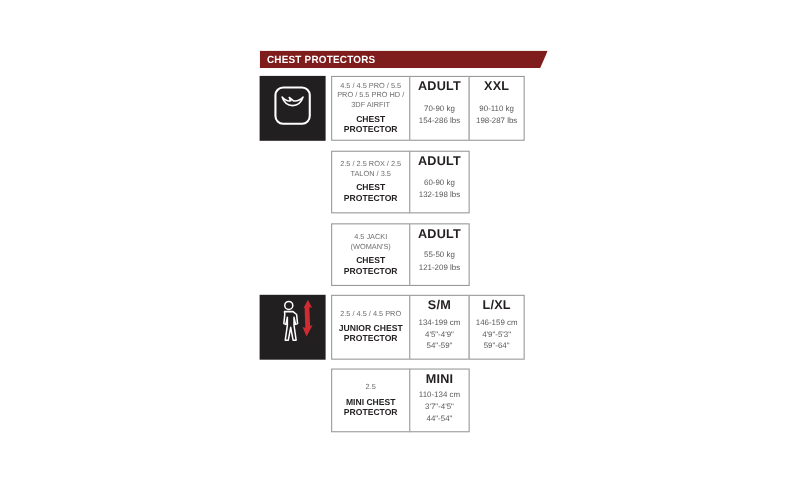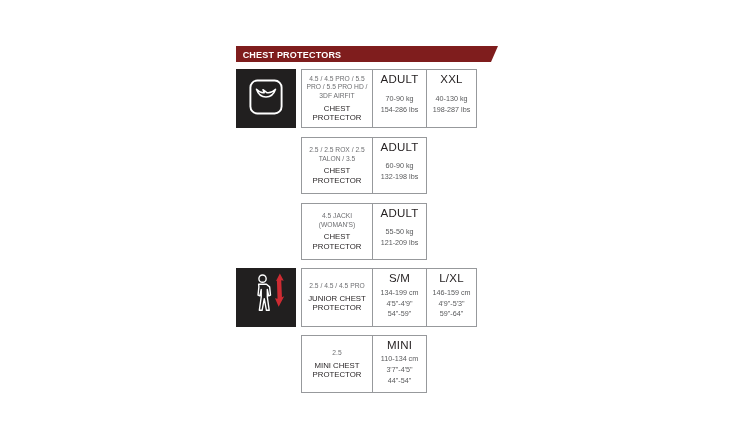--- a/index.html
+++ b/index.html
@@ -21,30 +21,30 @@
   .icon-box{width:60px;flex:0 0 60px;margin-right:5px;background:#211F1F;
     display:flex;align-items:center;justify-content:center;}
   .icon-spacer{width:60px;flex:0 0 60px;margin-right:5px;}
 
   .desc-cell{
     width:72px;flex:0 0 72px;border:1px solid #97999C;background:#fff;
     display:flex;flex-direction:column;align-items:center;justify-content:center;
     text-align:center;padding:2px;box-sizing:border-box;
   }
   .desc-small{font-size:6.7px;color:#6D6E71;line-height:1.3;}
-  .desc-name{font-size:7.8px;font-weight:normal;color:#231F20;line-height:1.2;margin-top:3px;}
+  .desc-name{font-size:7.8px;font-weight:bold;color:#231F20;line-height:1.2;margin-top:3px;}
 
   .size-cell{
     border:1px solid #97999C;background:#fff;margin-left:-1px;
     display:flex;flex-direction:column;align-items:center;text-align:center;
     box-sizing:border-box;padding-top:3px;
   }
   .size-cell.w1{width:55px;flex:0 0 55px;}
   .size-cell.w2{width:51px;flex:0 0 51px;text-align:center;}
-  .size-label{font-size:11.5px;font-weight:normal;color:#231F20;letter-spacing:.2px;}
+  .size-label{font-size:11.5px;font-weight:bold;color:#231F20;letter-spacing:.2px;}
   .size-vals{flex:1;display:flex;flex-direction:column;justify-content:center;
     font-size:7.2px;color:#58595B;line-height:1.5;padding-bottom:2px;}
 </style>
 </head>
 <body>
 
 <div class="canvas">
   <div class="banner">
     <span class="banner-title">CHEST PROTECTORS</span>
   </div>
@@ -72,21 +72,21 @@
       <div class="size-cell w1">
         <div class="size-label">ADULT</div>
         <div class="size-vals">
           <div>70-90 kg</div>
           <div>154-286 lbs</div>
         </div>
       </div>
       <div class="size-cell w2">
         <div class="size-label">XXL</div>
         <div class="size-vals">
-          <div>40-130 kg</div>
+          <div>90-110 kg</div>
           <div>198-287 lbs</div>
         </div>
       </div>
     </div>
     <div class="row" style="top: 137px; height: 57px;">
       <div class="icon-spacer"></div>
       <div class="desc-cell">
         <div class="desc-small">
           <div>2.5 / 2.5 ROX / 2.5</div>
           <div>TALON / 3.5</div>

